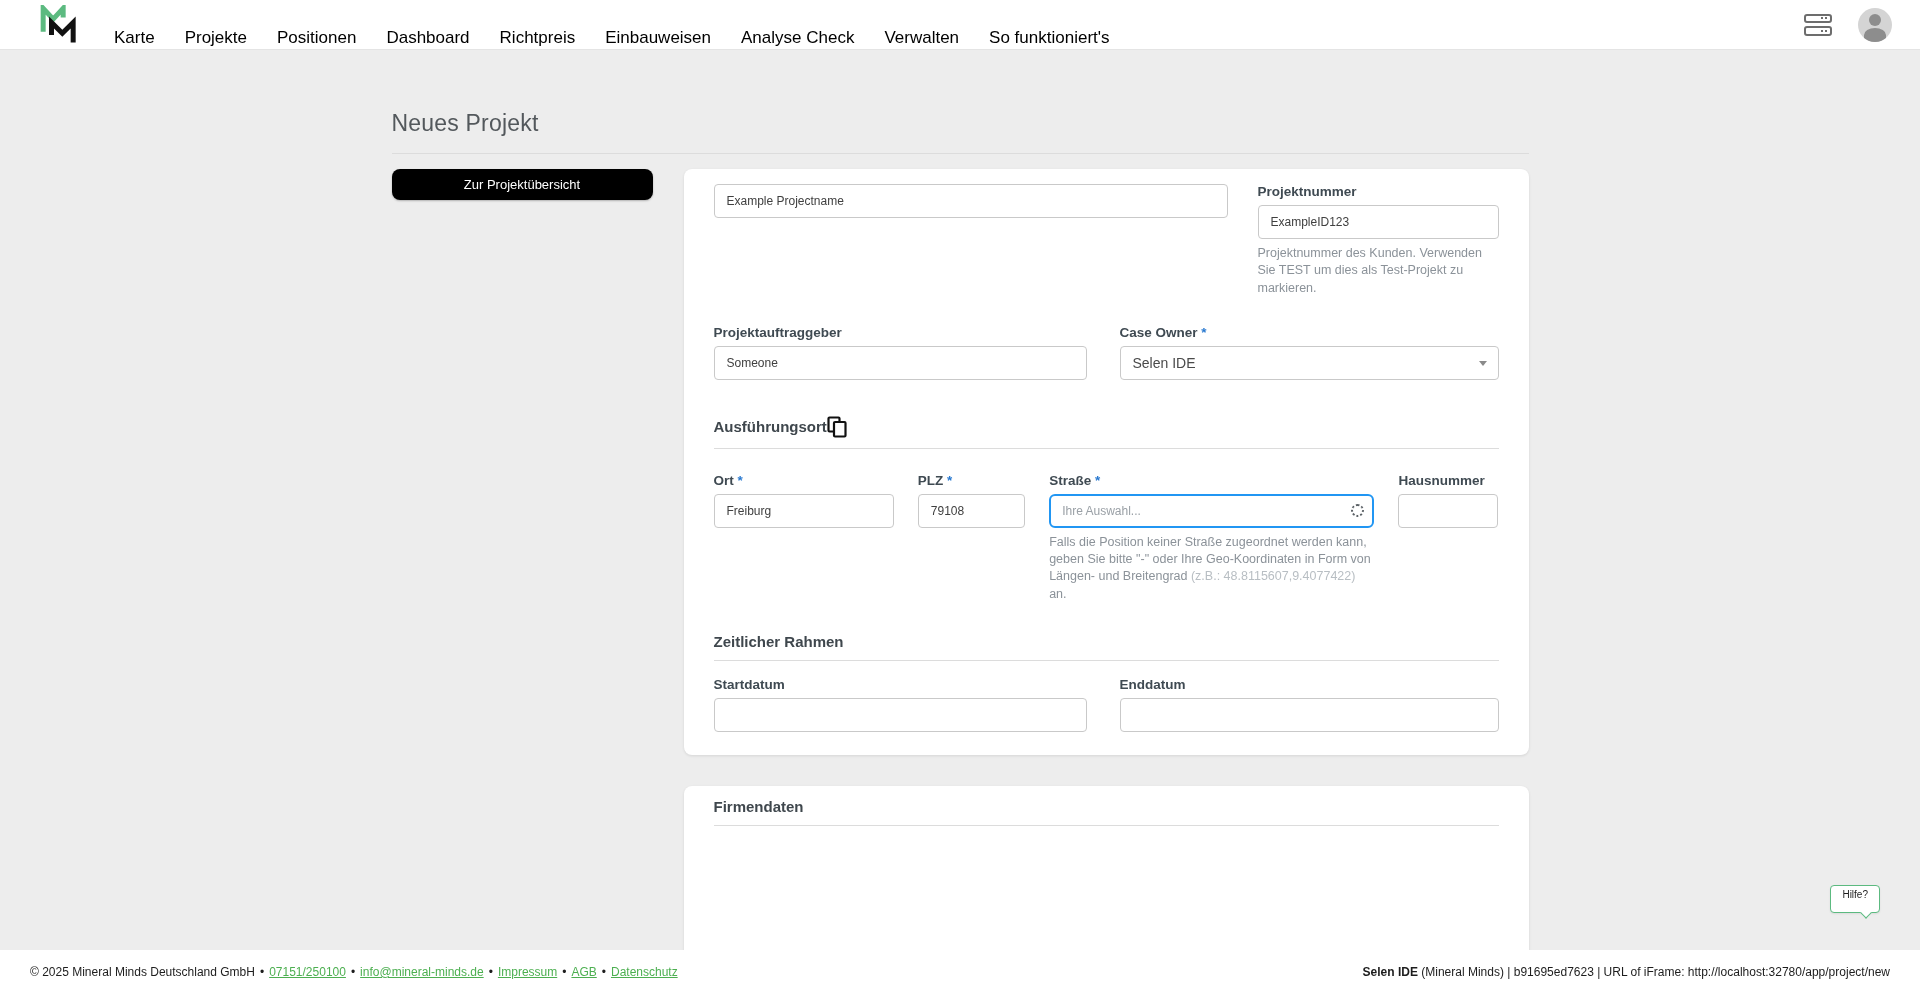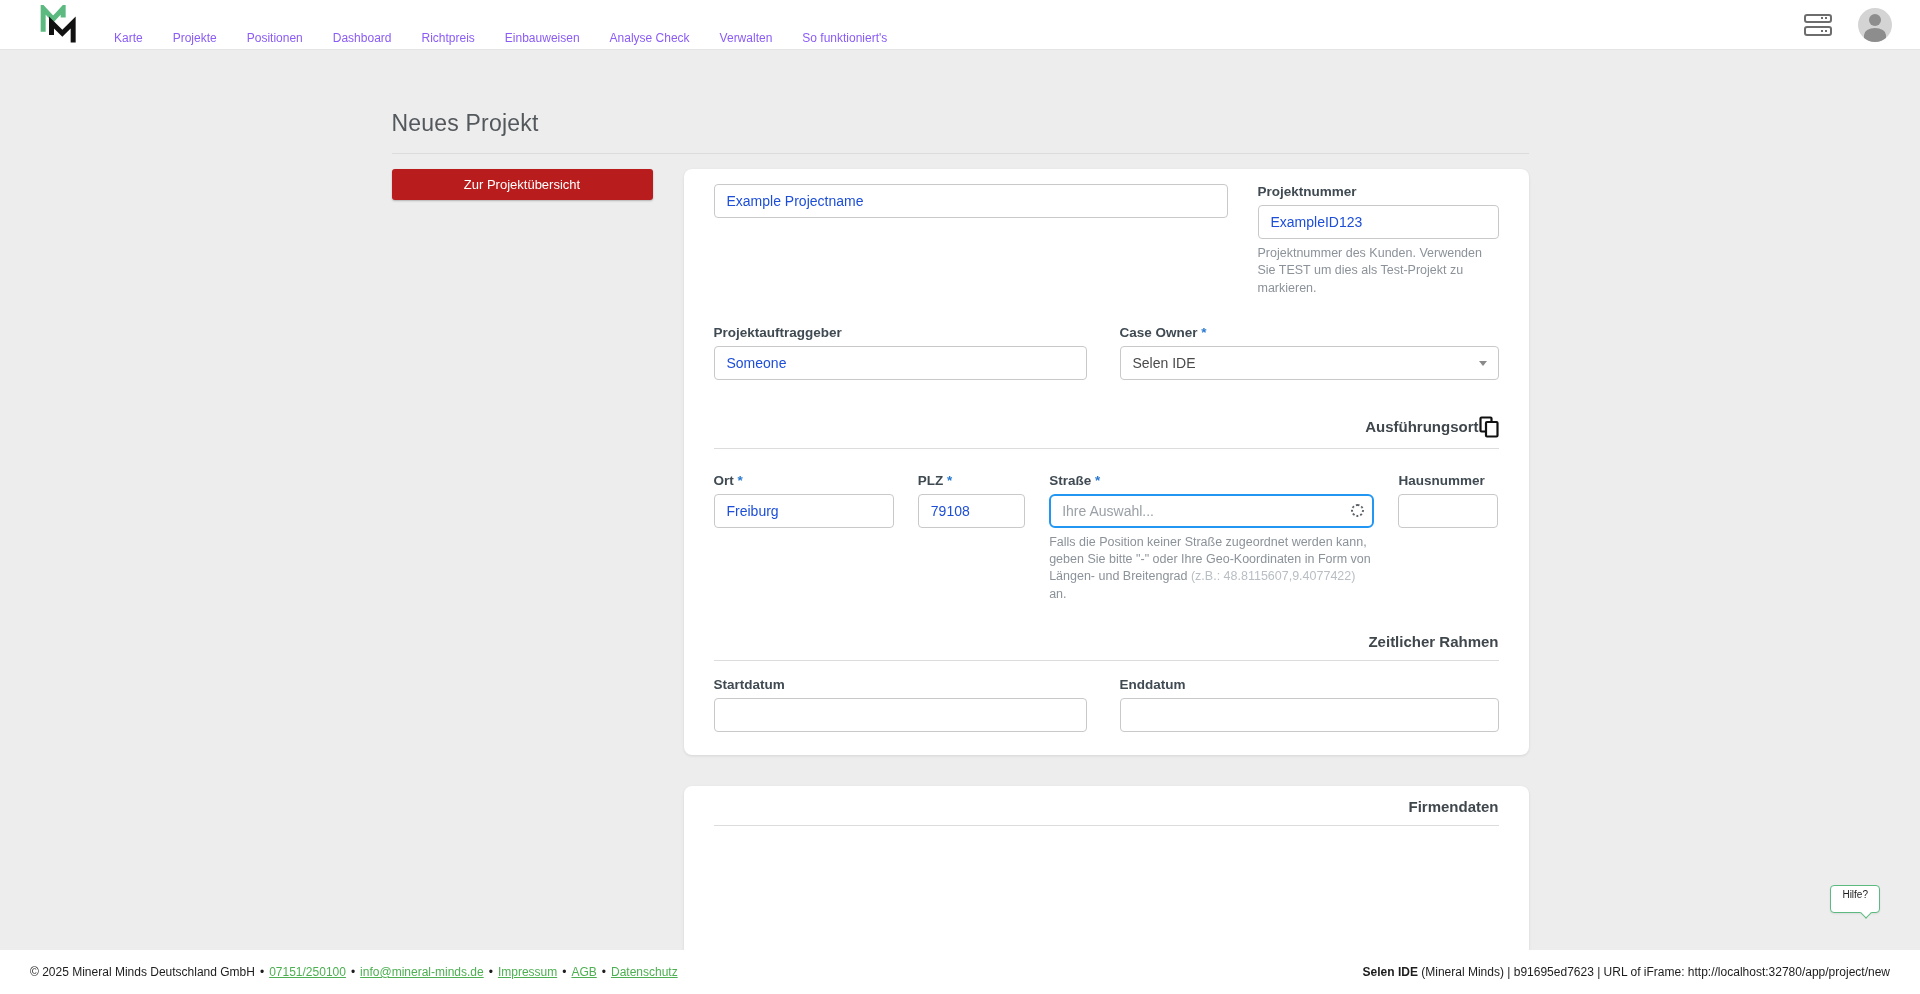--- a/index.html
+++ b/index.html
@@ -13,58 +13,58 @@
   }
 
   
   .header {
     height: 50px; background: #ffffff; border-bottom: 1px solid #e4e4e4;
     display: flex; align-items: center; padding: 0 28px 0 36px;
   }
   .logo { width: 46px; height: 40px; margin-right: 32px; flex: 0 0 auto; }
   .nav { display: flex; align-items: center; gap: 30px; }
   .nav a {
-    text-decoration: none; color: #8b5cf6; font-size: 12px; font-weight: 500;
+    text-decoration: none; color: #000000; font-size: 17px; font-weight: 500;
     white-space: nowrap; cursor: pointer; margin-top: 26px;
   }
   .header-spacer { flex: 1; }
   .server-icon { width: 28px; height: 22px; display: flex; flex-direction: column; gap: 3px; margin-right: 26px; cursor: pointer; }
   .server-row { flex: 1; border: 2px solid #6d6d6d; border-radius: 3px; display: flex; align-items: center; justify-content: flex-end; gap: 2px; padding-right: 3px; background: #fff; }
   .server-dot { width: 2px; height: 2px; background: #6d6d6d; }
   .avatar { width: 34px; height: 34px; border-radius: 50%; background: #d4d4d4; position: relative; overflow: hidden; cursor: pointer; }
   .avatar .head { position: absolute; left: 50%; top: 6px; transform: translateX(-50%); width: 12px; height: 12px; border-radius: 50%; background: #8d8d8d; }
   .avatar .shoulders { position: absolute; left: 50%; top: 20px; transform: translateX(-50%); width: 22px; height: 14px; border-radius: 50% 50% 0 0; background: #8d8d8d; }
 
   
   .main { height: 900px; overflow: hidden; }
   .content { width: 1137px; margin: 0 auto; padding-top: 60px; }
   .page-title { font-size: 23px; font-weight: 500; color: #53585c; letter-spacing: .2px; }
   .title-divider { border: none; border-top: 1px solid #dcdcdc; margin-top: 16px; }
   .content-row { display: flex; margin-top: 15px; align-items: flex-start; }
   .left-col { width: 261px; flex: 0 0 auto; }
   .btn-overview {
-    display: block; width: 261px; height: 31px; background: #b91c1c; color: #fff;
-    border: none; border-radius: 3px; font-size: 13px; font-family: inherit;
+    display: block; width: 261px; height: 31px; background: #000000; color: #fff;
+    border: none; border-radius: 8px; font-size: 13px; font-family: inherit;
     cursor: pointer; box-shadow: 0 1px 2px rgba(0,0,0,.25);
   }
   .right-col { flex: 1; margin-left: 31px; }
 
   .card { background: #fff; border-radius: 8px; box-shadow: 0 1px 3px rgba(0,0,0,.1); padding: 15px 30px 23px 30px; }
   .card-2 { margin-top: 31px; height: 300px; padding-top: 12px; }
 
   
   .grid-8-4 { display: grid; grid-template-columns: 514px 241px; column-gap: 30px; }
   .grid-6-6 { display: grid; grid-template-columns: 373px 379px; justify-content: space-between; }
   .grid-ort { display: grid; grid-template-columns: 180px 107px 325px 100px; justify-content: space-between; }
 
   .flabel { display: block; font-size: 13.5px; font-weight: 700; color: #3f4a52; margin-bottom: 6px; }
   .req { color: #2979d0; font-weight: 700; }
   .finput {
     width: 100%; height: 34px; border: 1px solid #c9c9c9; border-radius: 4px;
-    padding: 0 12px; font-size: 14px; font-family: inherit; color: #1d4ed8; background: #fff;
+    padding: 0 12px; font-size: 12px; font-family: inherit; color: #404040; background: #fff;
   }
   .finput::placeholder { color: #9aa0a6; }
   .finput:disabled { background: #e8e8e8; border-color: #d8d8d8; }
   .fhelp { font-size: 12.5px; color: #8b9299; line-height: 1.38; margin-top: 6px; }
   .fhelp .muted { color: #b8bec3; }
 
   .select-box {
     height: 34px; border: 1px solid #c9c9c9; border-radius: 4px; background: #fff;
     display: flex; align-items: center; padding: 0 12px; font-size: 14px; color: #4a4a4a;
     cursor: pointer; position: relative;
@@ -76,21 +76,21 @@
   }
 
   .input-wrap { position: relative; }
   .finput.focused { border: 2px solid #2196f3; border-radius: 6px; padding: 0 28px 0 11px; }
   .spinner {
     position: absolute; right: 10px; top: 50%; margin-top: -7px;
     width: 13px; height: 13px; border: 2px dotted #5b6166; border-radius: 50%;
   }
 
   .section-head {
-    display: flex; align-items: center; justify-content: flex-end;
+    display: flex; align-items: center; justify-content: flex-start;
     font-size: 15px; font-weight: 700; color: #3f474d;
     padding-bottom: 10px; border-bottom: 1px solid #dcdcdc;
   }
   .copy-icon { cursor: pointer; line-height: 0; }
 
   .mt-row1 { margin-top: 0; }
   .mt-row2 { margin-top: 30px; }
   .mt-row3 { margin-top: 28px; }
   .mt-sec1 { margin-top: 36px; }
   .mt-row4 { margin-top: 24px; }

